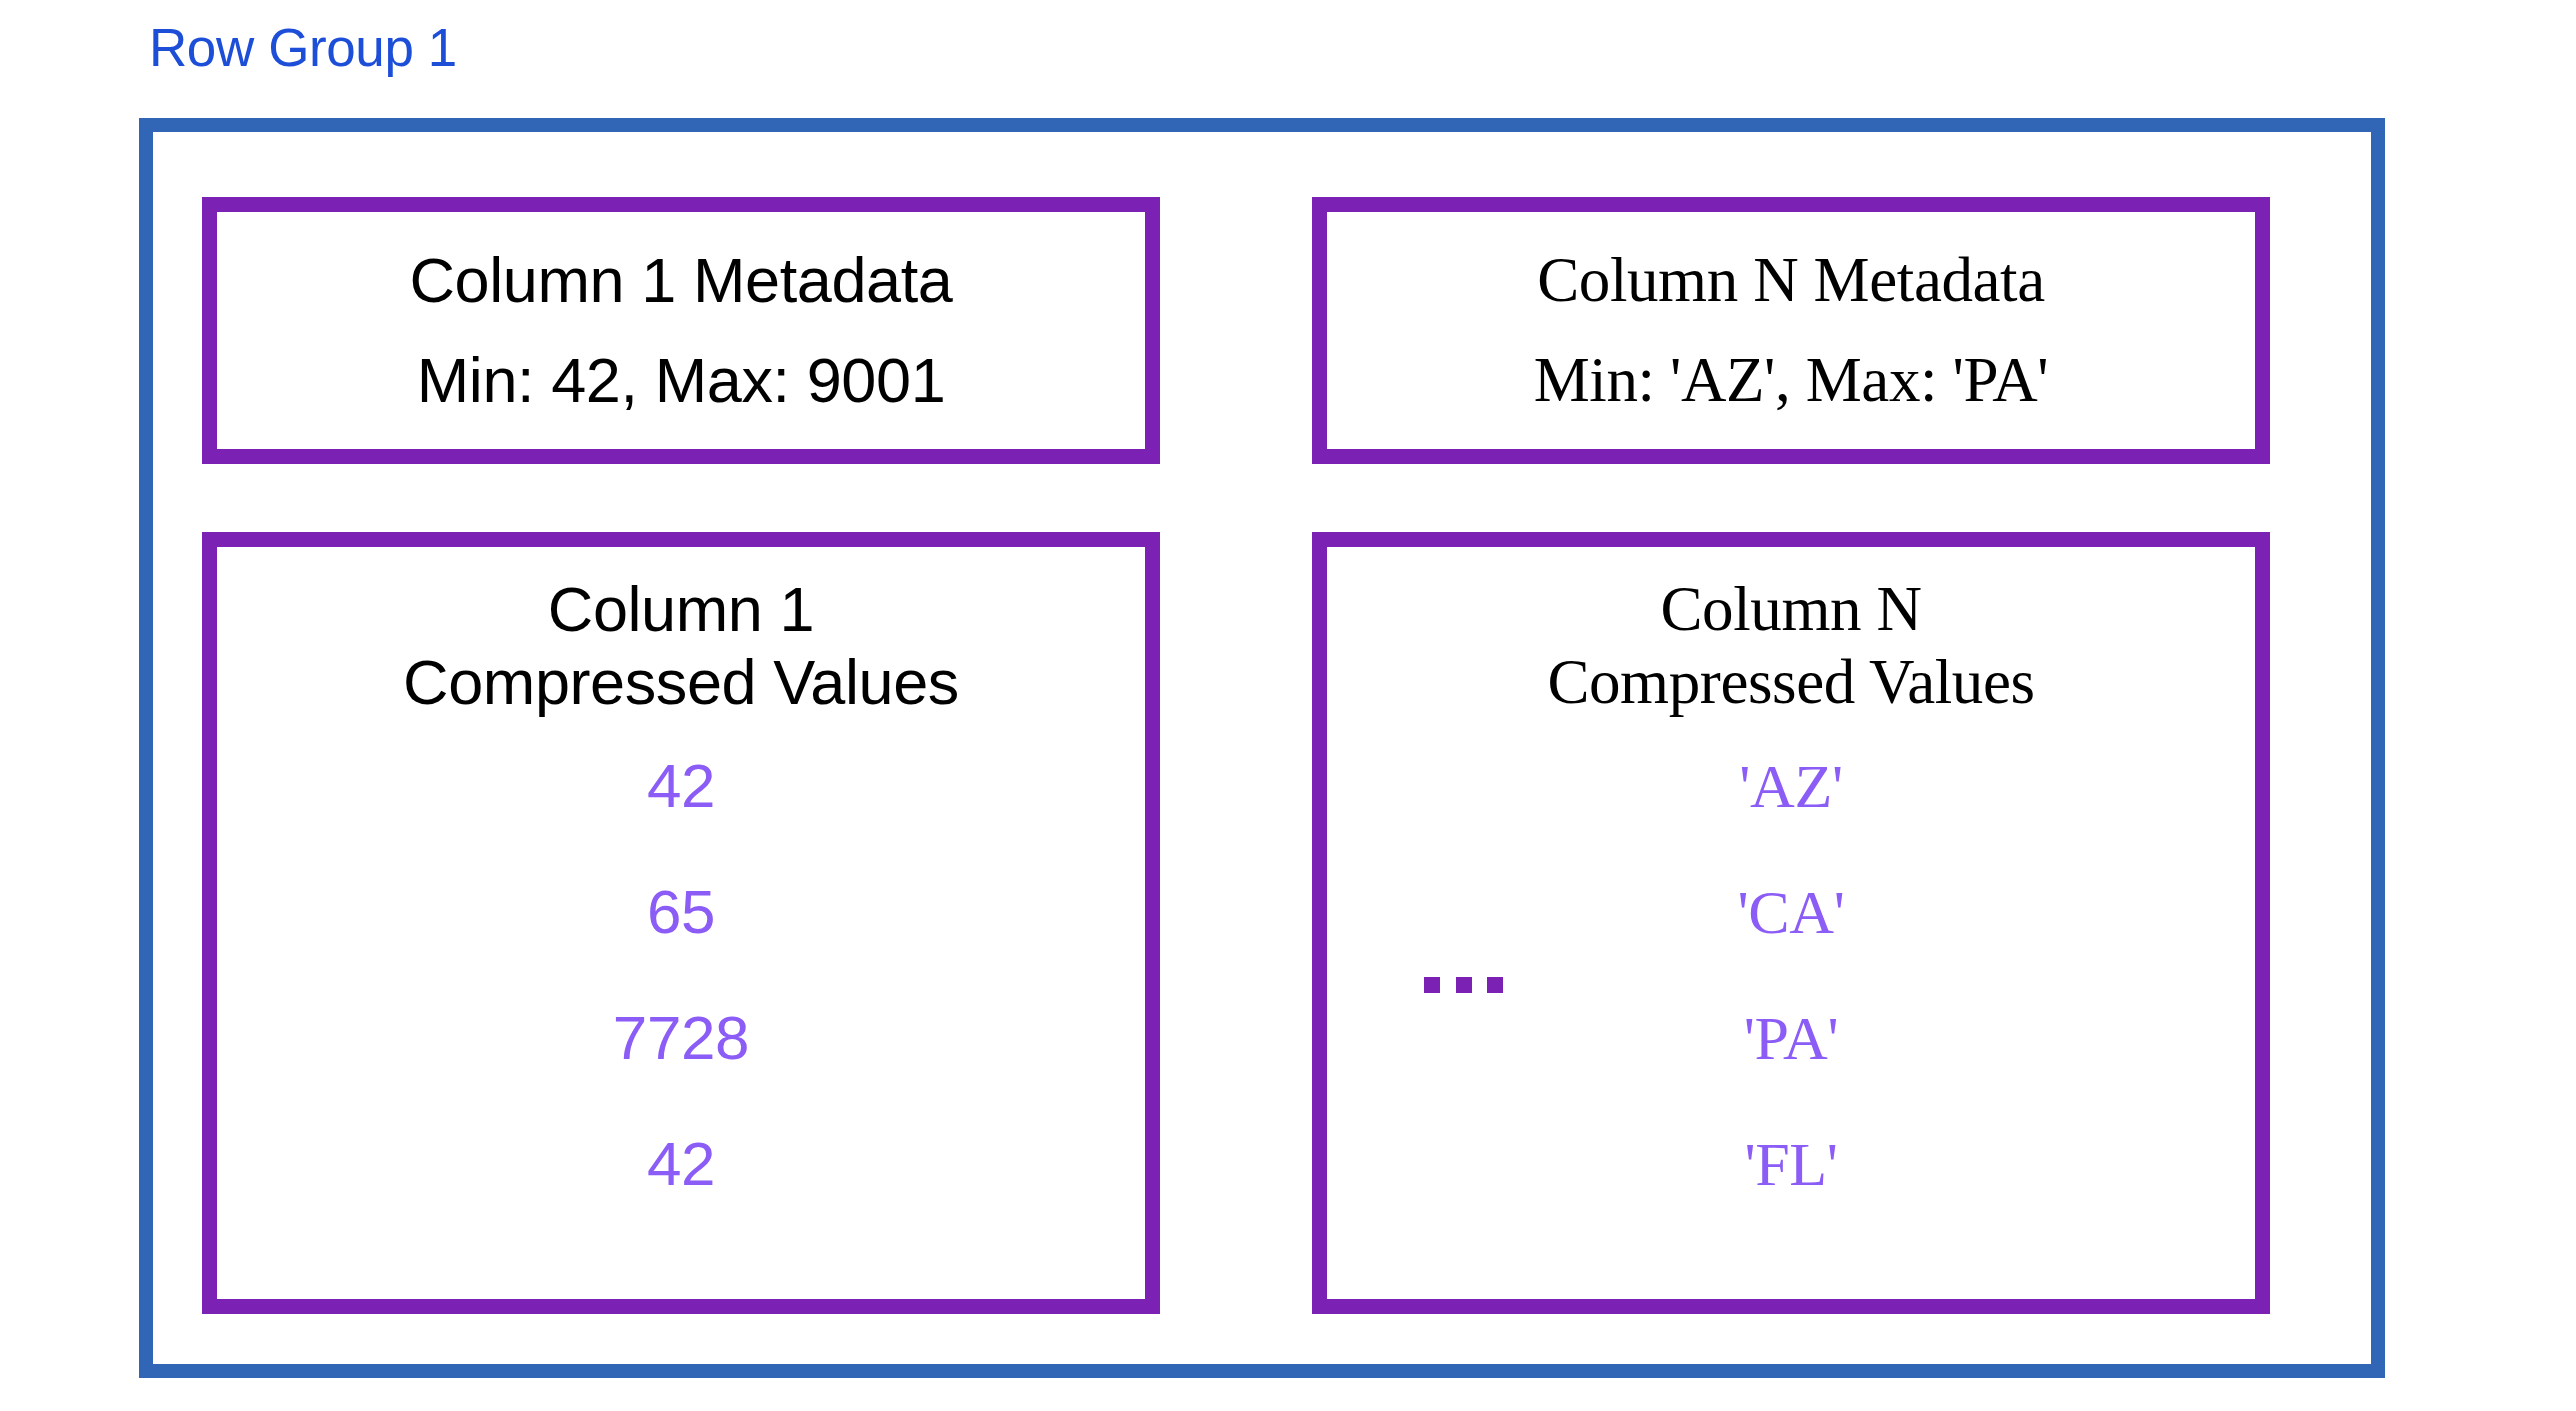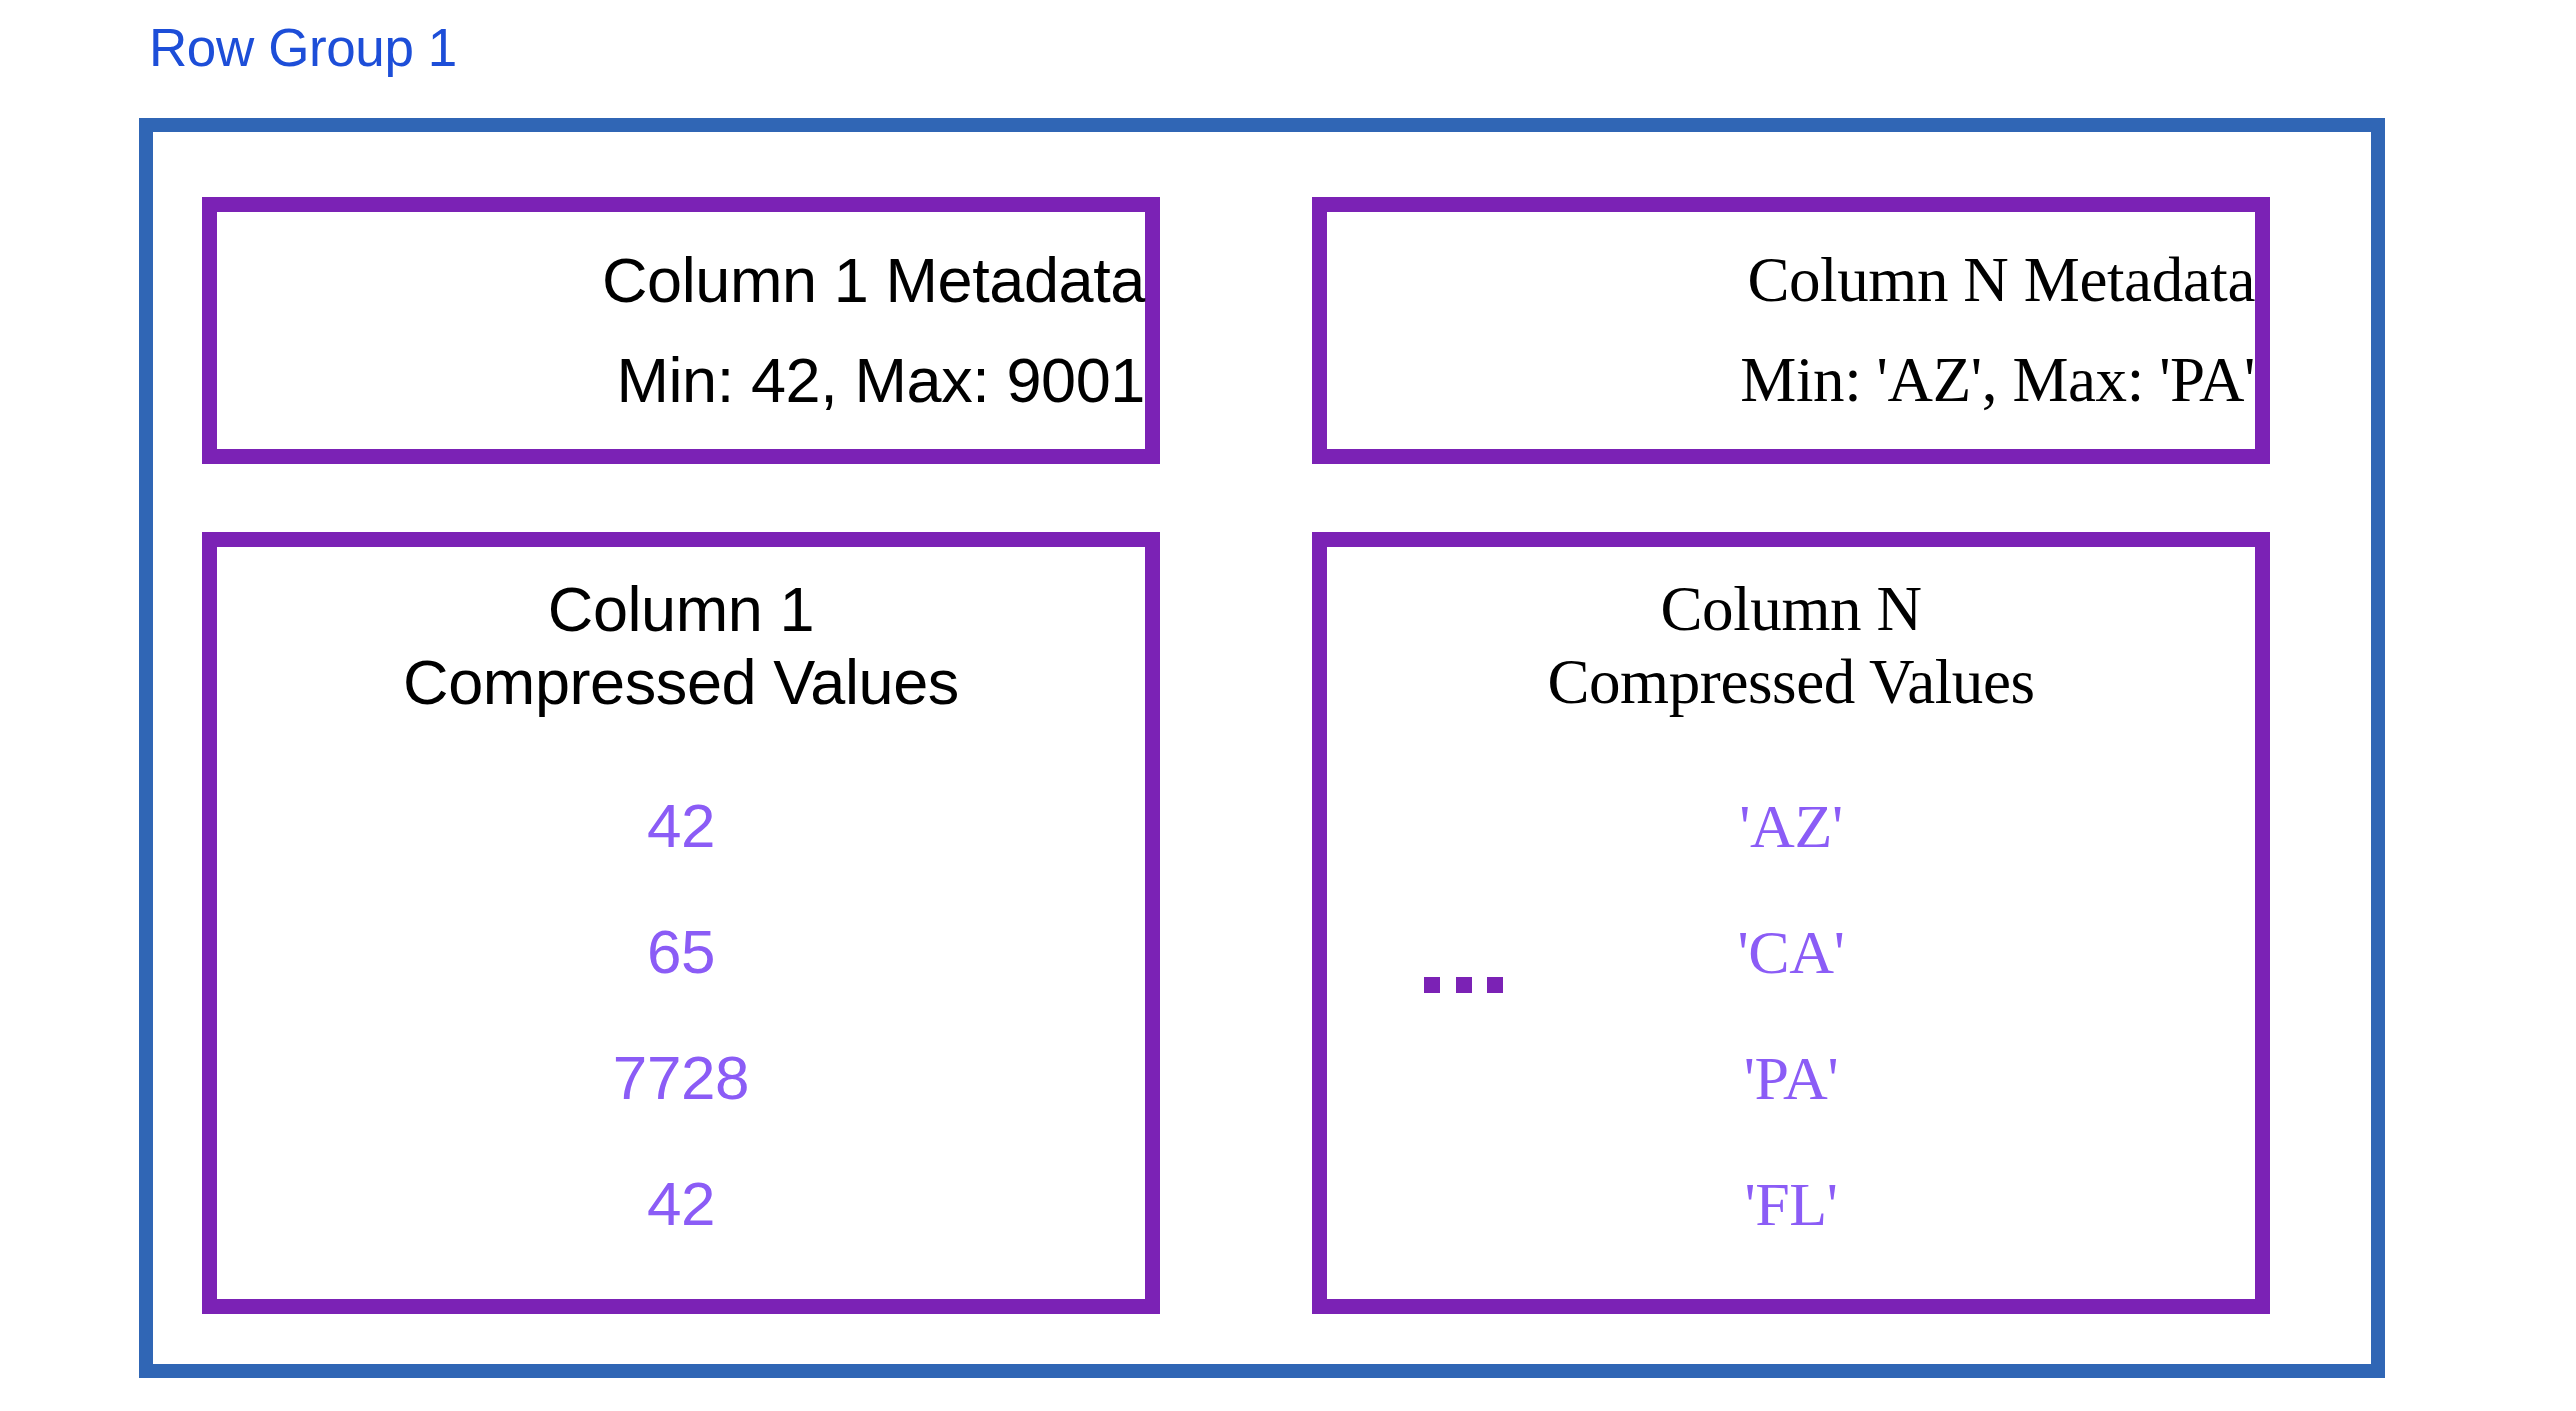--- a/index.html
+++ b/index.html
@@ -66,21 +66,21 @@
     position: absolute;
     left: 0;
     top: 0;
     width: 100%;
     height: 267px;
     box-sizing: border-box;
     border: 15.5px solid #7b22b5;
     background: #ffffff;
     display: flex;
     flex-direction: column;
-    align-items: flex-end;
+    align-items: center;
     justify-content: center;
   }
   .meta-title {
     font-size: 63px;
     line-height: 71px;
     color: #000;
     white-space: nowrap;
     margin-bottom: 29px;
     letter-spacing: -0.4px;
   }
@@ -97,21 +97,20 @@
     left: 0;
     top: 335px;
     width: 100%;
     height: 782px;
     box-sizing: border-box;
     border: 15.5px solid #7b22b5;
     background: #ffffff;
     display: flex;
     flex-direction: column;
     align-items: center;
-    gap: 40px;
   }
   .values-heading {
     margin-top: 26px;
     text-align: center;
     font-size: 63px;
     line-height: 73px;
     color: #000;
     white-space: nowrap;
     letter-spacing: -0.4px;
   }

